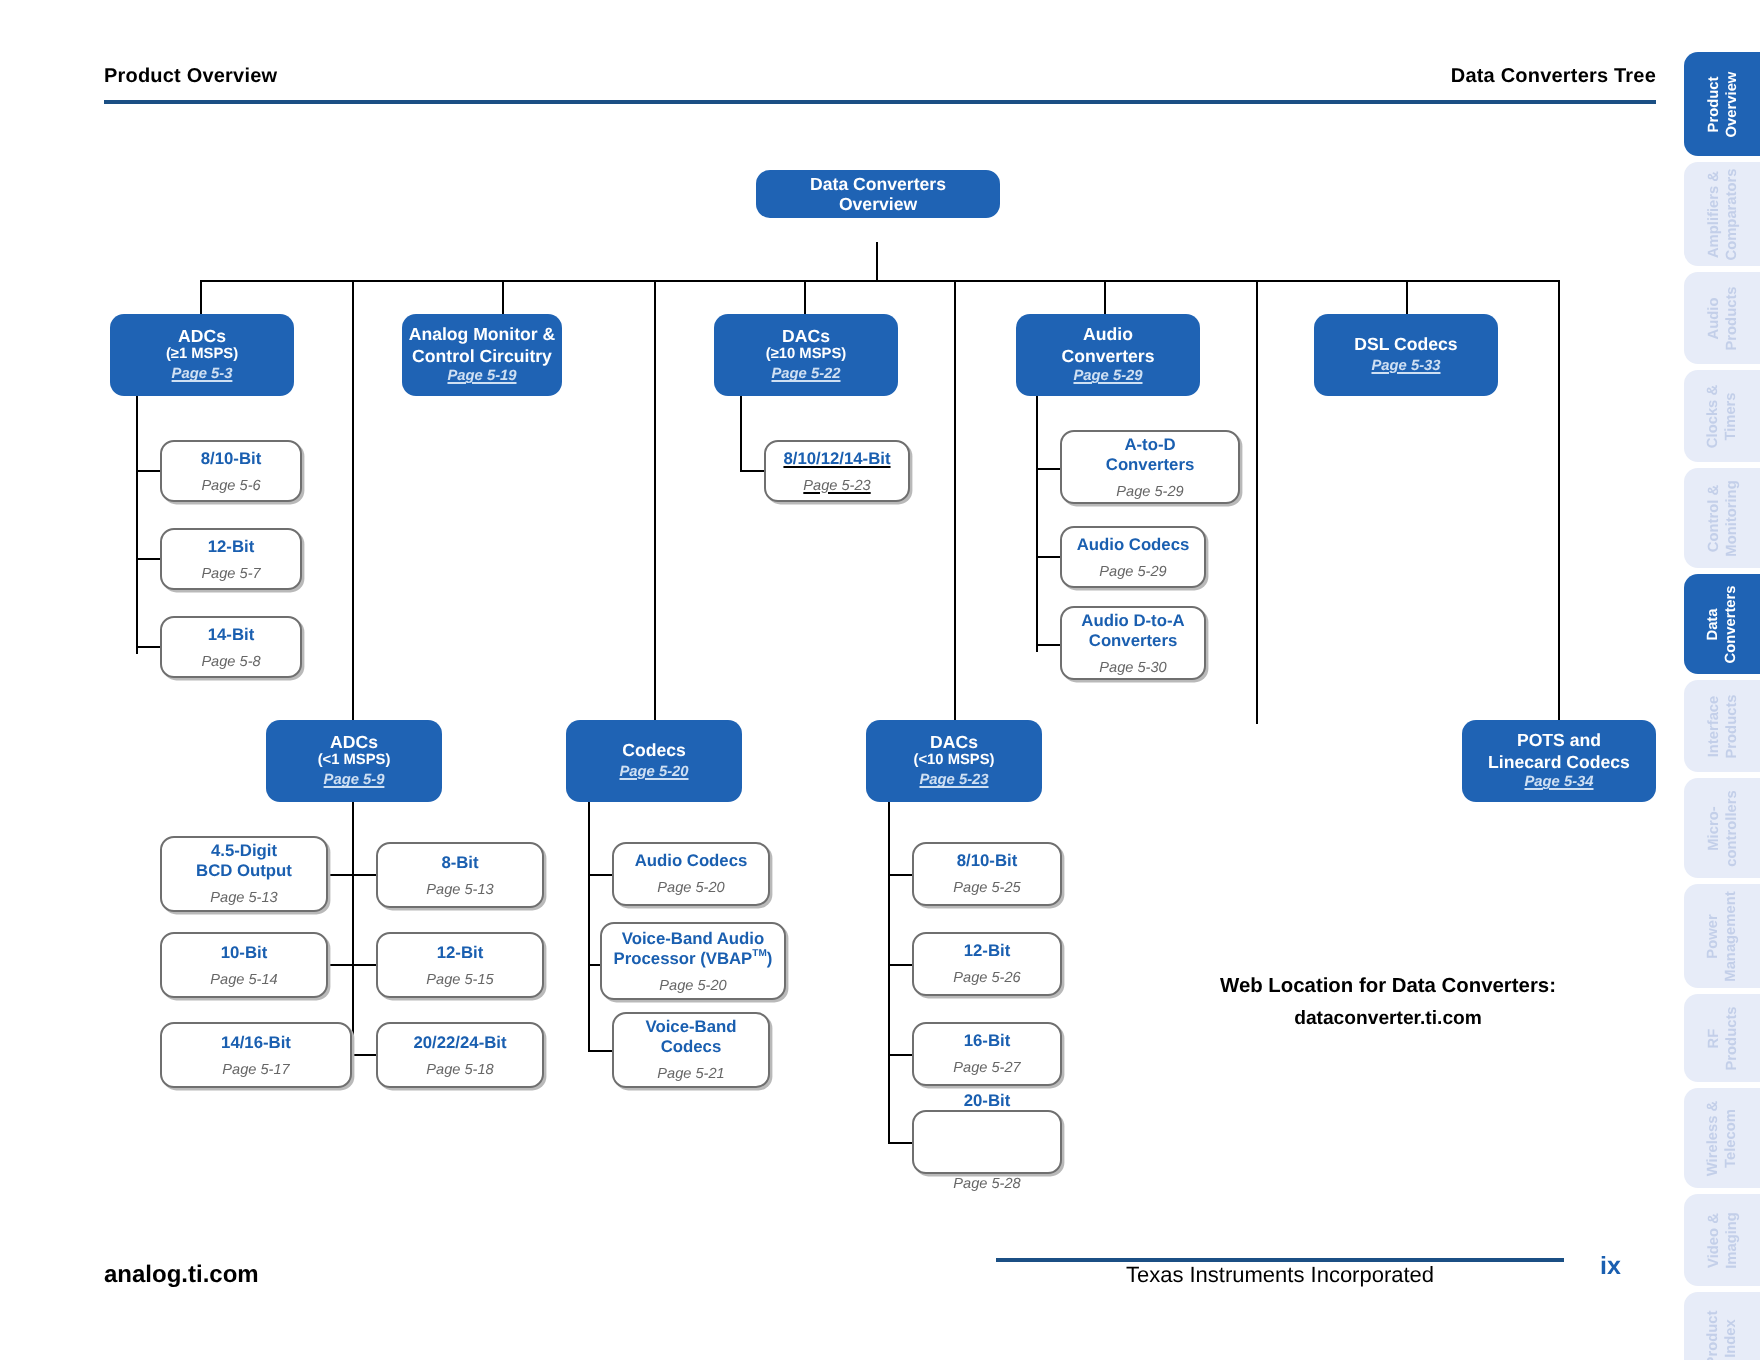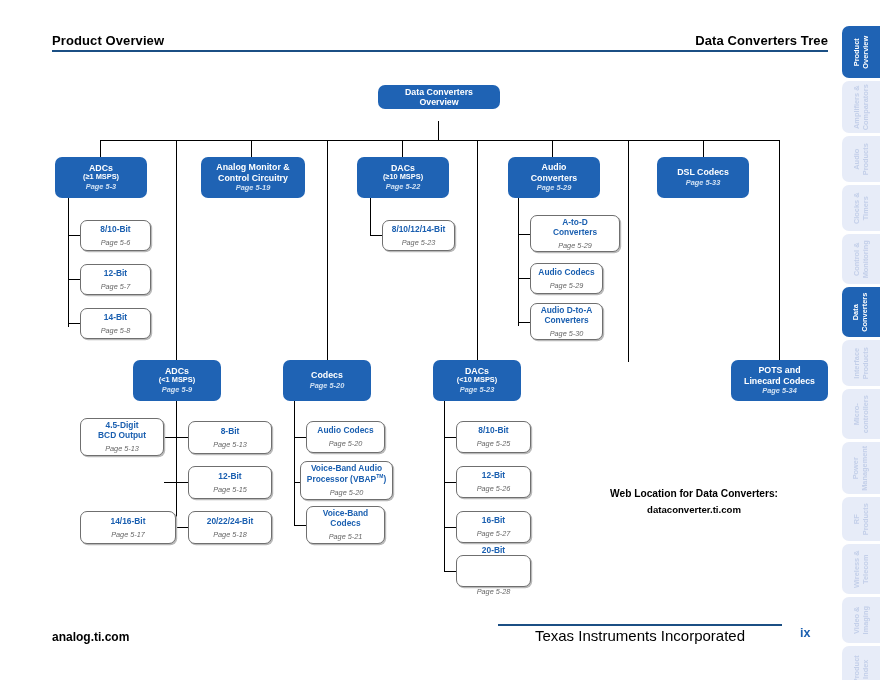--- a/index.html
+++ b/index.html
@@ -7,21 +7,21 @@
     width: 880px; height: 680px;
     background: #ffffff;
     font-family: "Liberation Sans", sans-serif;
     overflow: hidden;
   }
   #page { position: relative; width: 880px; height: 680px; background:#fff; }
 
   
   .hdr-left, .hdr-right {
     position: absolute; top: 33px;
-    font-size: 13px; font-weight: bold; color: #000; letter-spacing: .1px;
+    font-size: 10px; font-weight: bold; color: #000; letter-spacing: .1px;
   }
   .hdr-left  { left: 52px; }
   .hdr-right { right: 52px; }
   .hdr-rule {
     position: absolute; left: 52px; top: 50px; width: 776px; height: 1.6px;
     background: #1b4f84;
   }
 
   
   #tree { position: absolute; left: 0; top: 0; width: 836px; height: 610px; }
@@ -35,21 +35,21 @@
     background: #1f63b4;
     border-radius: 7px;
     color: #ffffff;
     text-align: center;
     display: flex; flex-direction: column; align-items: center; justify-content: center;
     padding: 2px 3px;
     line-height: 1.18;
   }
   .bnode .t1 { font-size: 8.8px; font-weight: bold; }
   .bnode .t2 { font-size: 7.4px; font-weight: bold; }
-  .bnode .pg { font-size: 7.4px; font-style: italic; font-weight: bold; color: #cfe0f3; margin-top: 1px; }
+  .bnode .pg { font-size: 7.4px; font-style: italic; font-weight: bold; color: #cfe0f3; margin-top: 1px; text-decoration: underline; }
 
   
   .wnode {
     position: absolute;
     background: #ffffff;
     border: 1px solid #6f6f6f;
     border-radius: 7px;
     text-align: center;
     display: flex; flex-direction: column; align-items: center; justify-content: center;
     padding: 2px 3px;
@@ -66,21 +66,21 @@
   .weblink .l2 { font-size: 9.6px; font-weight: bold; color: #000; margin-top: 5px; }
 
   
   .ft-left {
     position: absolute; left: 52px; bottom: 36px;
     font-size: 12px; font-weight: bold; color: #000;
   }
   .ft-mid { position: absolute; left: 498px; bottom: 36px; width: 284px; text-align: center; }
   .ft-mid .l1 { font-size: 9.6px; color: #000; white-space: nowrap; }
   .ft-mid .rule { width: 100%; height: 1.6px; background: #1b4f84; margin: 1.5px 0 1.5px; }
-  .ft-mid .l2 { font-size: 15px; color: #000; }
+  .ft-mid .l2 { font-size: 11px; color: #000; }
   .ft-page {
     position: absolute; left: 800px; bottom: 40px;
     font-size: 12.5px; font-weight: bold; color: #1a5fb0;
   }
 
   
   #tabs { position: absolute; right: 0; top: 26px; width: 38px; }
   .tab {
     position: relative; width: 38px; margin-bottom: 3px;
     border-radius: 7px 0 0 7px;
@@ -156,21 +156,21 @@
       <span class="t1">Data Converters</span>
       <span class="t1">Overview</span>
     </div>
 
     <div class="bnode" style="left:55px; top:157px; width:92px; height:41px;">
       <span class="t1">ADCs</span>
       <span class="t2">(≥1 MSPS)</span>
       <span class="pg">Page 5-3</span>
     </div>
 
-    <div class="bnode" style="left:201px; top:157px; width:104px; height:41px;">
+    <div class="bnode" style="left:201px; top:157px; width:80px; height:41px;">
       <span class="t1">Analog Monitor &amp;</span>
       <span class="t1">Control Circuitry</span>
       <span class="pg">Page 5-19</span>
     </div>
 
     <div class="bnode" style="left:357px; top:157px; width:92px; height:41px;">
       <span class="t1">DACs</span>
       <span class="t2">(≥10 MSPS)</span>
       <span class="pg">Page 5-22</span>
     </div>
@@ -192,21 +192,21 @@
     </div>
     <div class="wnode" style="left:80px; top:264px; width:71px; height:31px;">
       <span class="t1">12-Bit</span>
       <span class="pg">Page 5-7</span>
     </div>
     <div class="wnode" style="left:80px; top:308px; width:71px; height:31px;">
       <span class="t1">14-Bit</span>
       <span class="pg">Page 5-8</span>
     </div>
 
-    <div class="wnode" style="left:382px; top:220px; width:73px; height:31px;">
+    <div class="wnode" style="left:382px; top:220px; width:73px; height:31px;text-decoration:underline;">
       <span class="t1">8/10/12/14-Bit</span>
       <span class="pg">Page 5-23</span>
     </div>
 
     <div class="wnode" style="left:530px; top:215px; width:90px; height:37px;">
       <span class="t1">A-to-D</span>
       <span class="t1">Converters</span>
       <span class="pg">Page 5-29</span>
     </div>
     <div class="wnode" style="left:530px; top:263px; width:73px; height:31px;">
@@ -240,20 +240,24 @@
     <div class="bnode" style="left:731px; top:360px; width:97px; height:41px;">
       <span class="t1">POTS and</span>
       <span class="t1">Linecard Codecs</span>
       <span class="pg">Page 5-34</span>
     </div>
 
     <div class="wnode" style="left:80px; top:418px; width:84px; height:38px;">
       <span class="t1">4.5-Digit</span>
       <span class="t1">BCD Output</span>
       <span class="pg">Page 5-13</span>
+    </div>
+    <div class="wnode" style="left:80px; top:466px; width:84px; height:33px;">
+      <span class="t1">10-Bit</span>
+      <span class="pg">Page 5-14</span>
     </div>
     <div class="wnode" style="left:80px; top:511px; width:96px; height:33px;">
       <span class="t1">14/16-Bit</span>
       <span class="pg">Page 5-17</span>
     </div>
 
     <div class="wnode" style="left:188px; top:421px; width:84px; height:33px;">
       <span class="t1">8-Bit</span>
       <span class="pg">Page 5-13</span>
     </div>

